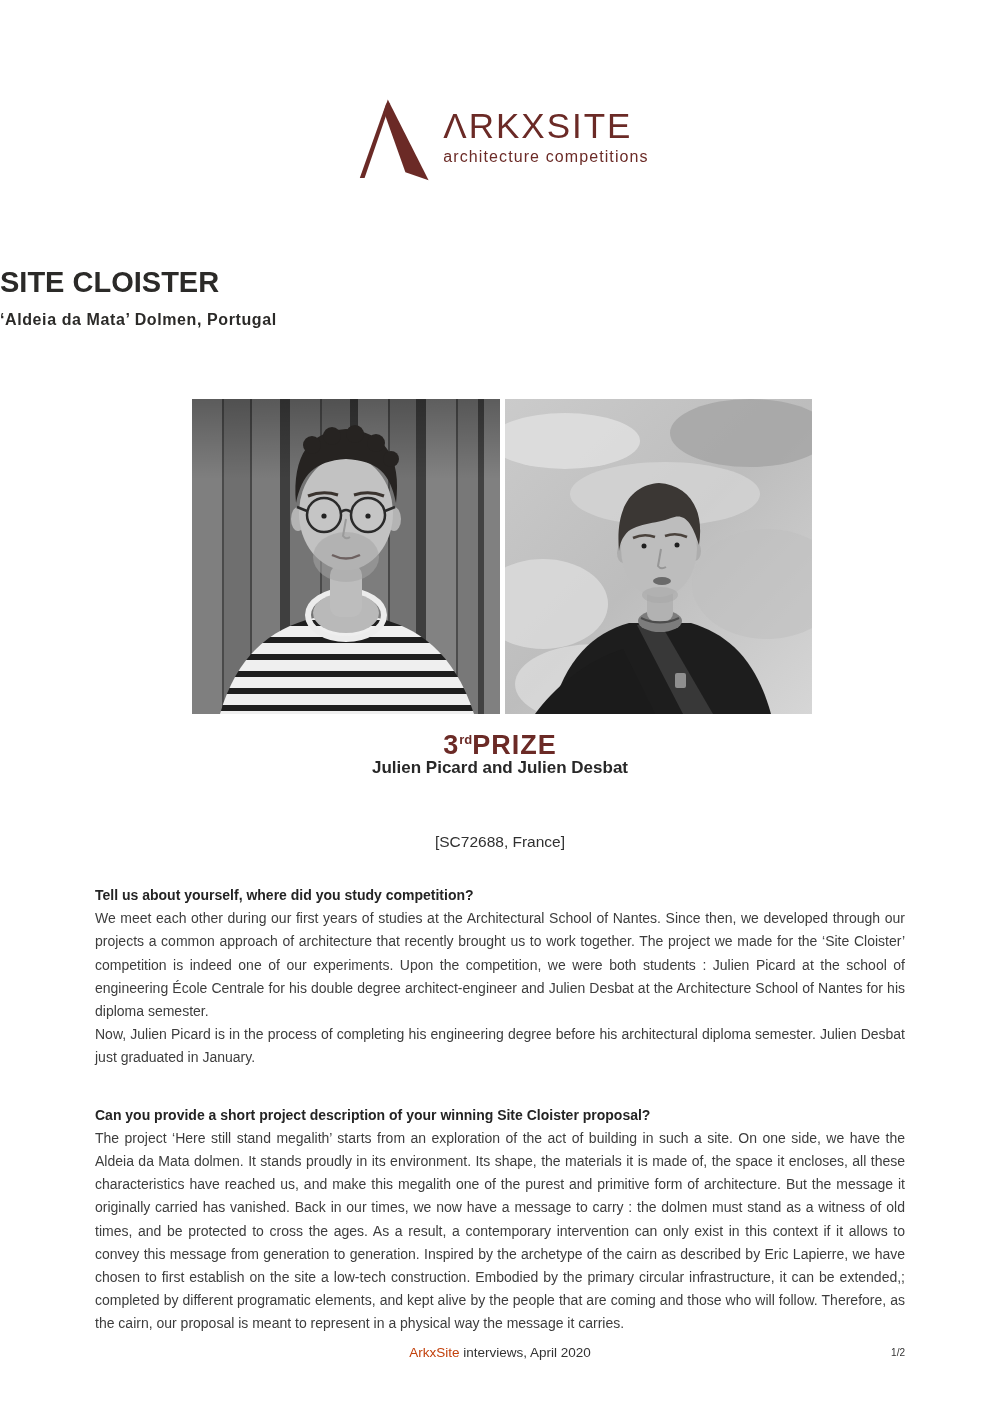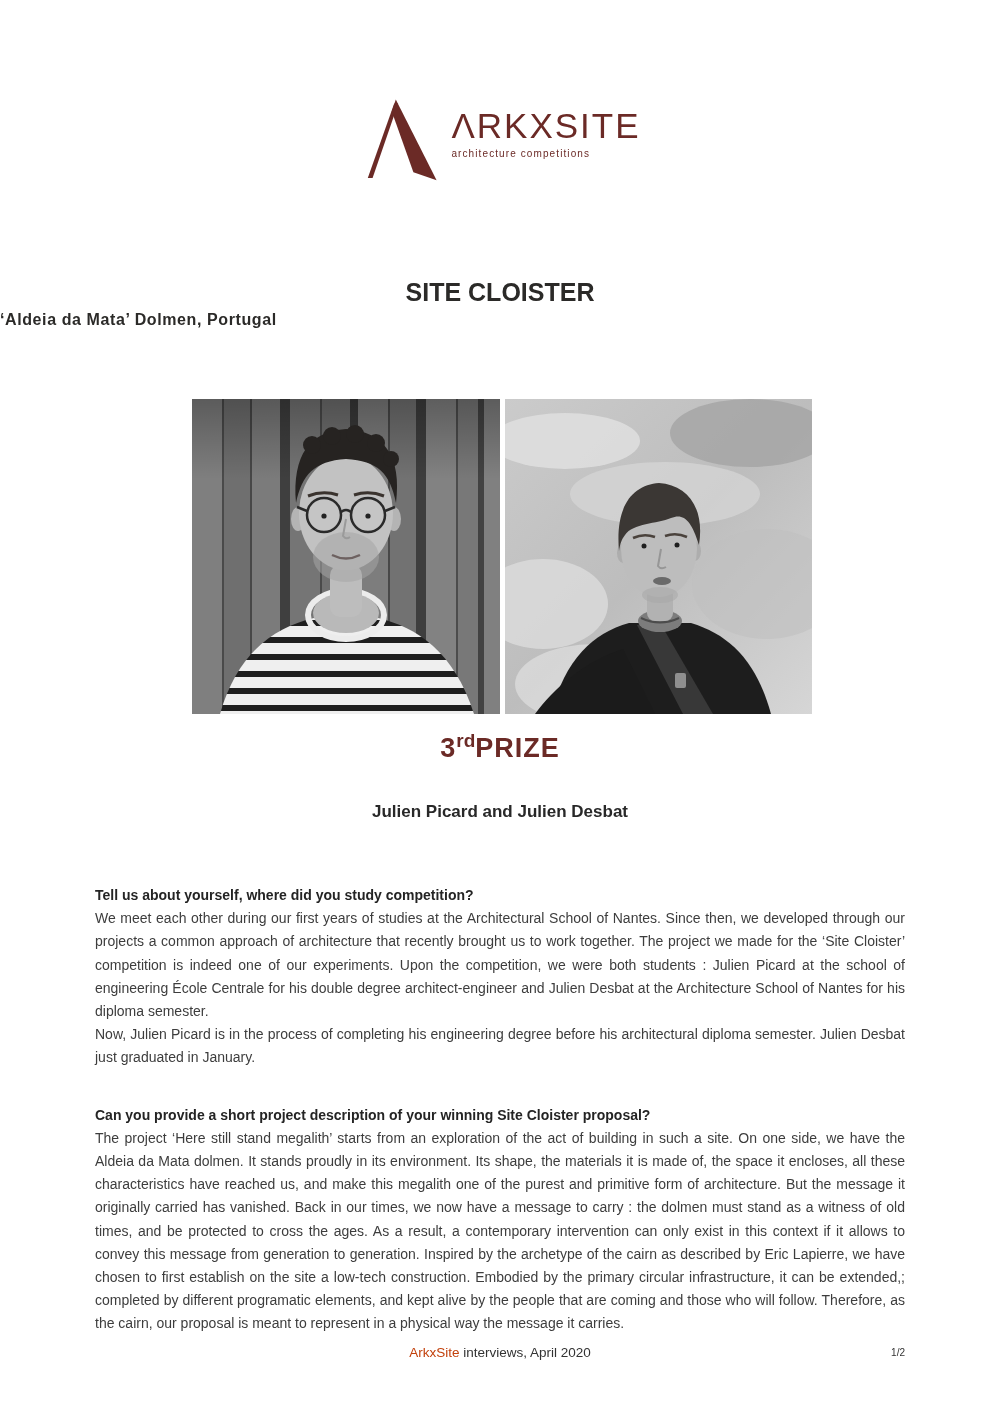--- a/index.html
+++ b/index.html
@@ -5,38 +5,38 @@
   html,body{margin:0;padding:0;background:#ffffff;}
   .page{
     position:relative;width:1000px;height:1414px;background:#ffffff;
     font-family:"Liberation Sans",sans-serif;overflow:hidden;
   }
   
   .logo-row{position:absolute;top:90px;left:0;width:100%;display:flex;justify-content:center;align-items:flex-start;}
   .logo-mark{width:88px;height:103px;flex:0 0 auto;}
   .logo-text{margin-left:4px;padding-top:18px;color:#6B2A26;}
   .wordmark{font-size:35px;font-weight:300;letter-spacing:2px;line-height:1;color:#6B2A26;}
-  .tagline{font-size:10px;font-weight:400;letter-spacing:1.1px;margin-top:5px;color:#6B2A26;}
-  
-  .title{position:absolute;top:278px;width:100%;text-align:center;
-    font-size:25px;font-weight:700;letter-spacing:0px;color:#2B2A28;}
+  .tagline{font-size:16px;font-weight:400;letter-spacing:1.1px;margin-top:5px;color:#6B2A26;}
+  
+  .title{position:absolute;top:266px;width:100%;text-align:left;
+    font-size:29px;font-weight:700;letter-spacing:0px;color:#2B2A28;}
   .subtitle{position:absolute;top:311px;width:100%;text-align:left;
     font-size:16px;font-weight:700;letter-spacing:0.6px;color:#2B2A28;}
   
   .photos{position:absolute;top:399px;left:192px;width:620px;height:315px;display:flex;gap:5px;}
   .photo{height:315px;overflow:hidden;background:#cfcfcf;}
   .photo.left{width:308px;}
   .photo.right{width:307px;}
   .photo svg{display:block;}
   
   .prize{position:absolute;top:730px;width:100%;text-align:center;
     font-size:27px;font-weight:700;color:#6B2A26;letter-spacing:1px;}
-  .prize sup{font-size:19px;vertical-align:super;letter-spacing:0;}
+  .prize sup{font-size:13px;vertical-align:super;letter-spacing:0;}
   .prize .prize-label{margin-left:0;text-align:right;}
-  .names{position:absolute;top:802px;width:100%;text-align:center;
+  .names{position:absolute;top:758px;width:100%;text-align:center;
     font-size:17px;font-weight:700;color:#282828;}
   .registration{position:absolute;top:833px;width:100%;text-align:center;
     font-size:15.5px;font-weight:400;color:#303030;}
   
   .body-copy{position:absolute;top:884px;left:95px;width:810px;
     font-size:14px;line-height:23.2px;color:#3D3D3D;text-align:justify;}
   .body-copy p{margin:0;}
   .question{font-weight:700;color:#242424;text-align:left;}
   .qa-block + .qa-block{margin-top:34px;}
   
@@ -171,20 +171,21 @@
         <ellipse cx="157" cy="182" rx="9" ry="4" fill="#6a6a6a"></ellipse>
       </svg>
     </div>
   </div>
 
   <div class="prize">
     <span>3</span><sup>rd</sup><span class="prize-label">PRIZE</span>
   </div>
 
   <div class="names">Julien Picard and Julien Desbat</div>
+  <div class="registration">[SC72688, France]</div>
 
   <div class="body-copy">
     <div class="qa-block">
       <p class="question">Tell us about yourself, where did you study competition?</p>
       <p class="answer">We meet each other during our first years of studies at the Architectural School of Nantes.  Since then, we developed through our projects a common approach of architecture that recently brought us to work together.  The project we made for the ‘Site Cloister’ competition is indeed one of our experiments.  Upon the competition, we were both students :  Julien Picard at the school of engineering École Centrale for his double degree architect-engineer and Julien Desbat at the Architecture School of Nantes for his diploma semester.</p>
       <p class="answer">Now, Julien Picard is in the process of completing his engineering degree before his architectural diploma semester. Julien Desbat just graduated in January.</p>
     </div>
     <div class="qa-block">
       <p class="question">Can you provide a short project description of your winning Site Cloister proposal?</p>
       <p class="answer">The project ‘Here still stand megalith’ starts from an exploration of the act of building in such a site.  On one side, we have the Aldeia da Mata dolmen.  It stands proudly in its environment.  Its shape, the materials it is made of, the space it encloses, all these characteristics have reached us, and make this megalith one of the purest and primitive form of architecture.  But the message it originally carried has vanished.  Back in our times, we now have a message to carry : the dolmen must stand as a witness of old times, and be protected to cross the ages.  As a result, a contemporary intervention can only exist in this context if it allows to convey this message from generation to generation.  Inspired by the archetype of the cairn as described by Eric Lapierre, we have chosen to first establish on the site a low-tech construction.  Embodied by the primary circular infrastructure, it can be extended,; completed by different programatic elements, and kept alive by the people that are coming and those who will follow.  Therefore, as the cairn, our proposal is meant to represent in a physical way the message it carries.</p>

